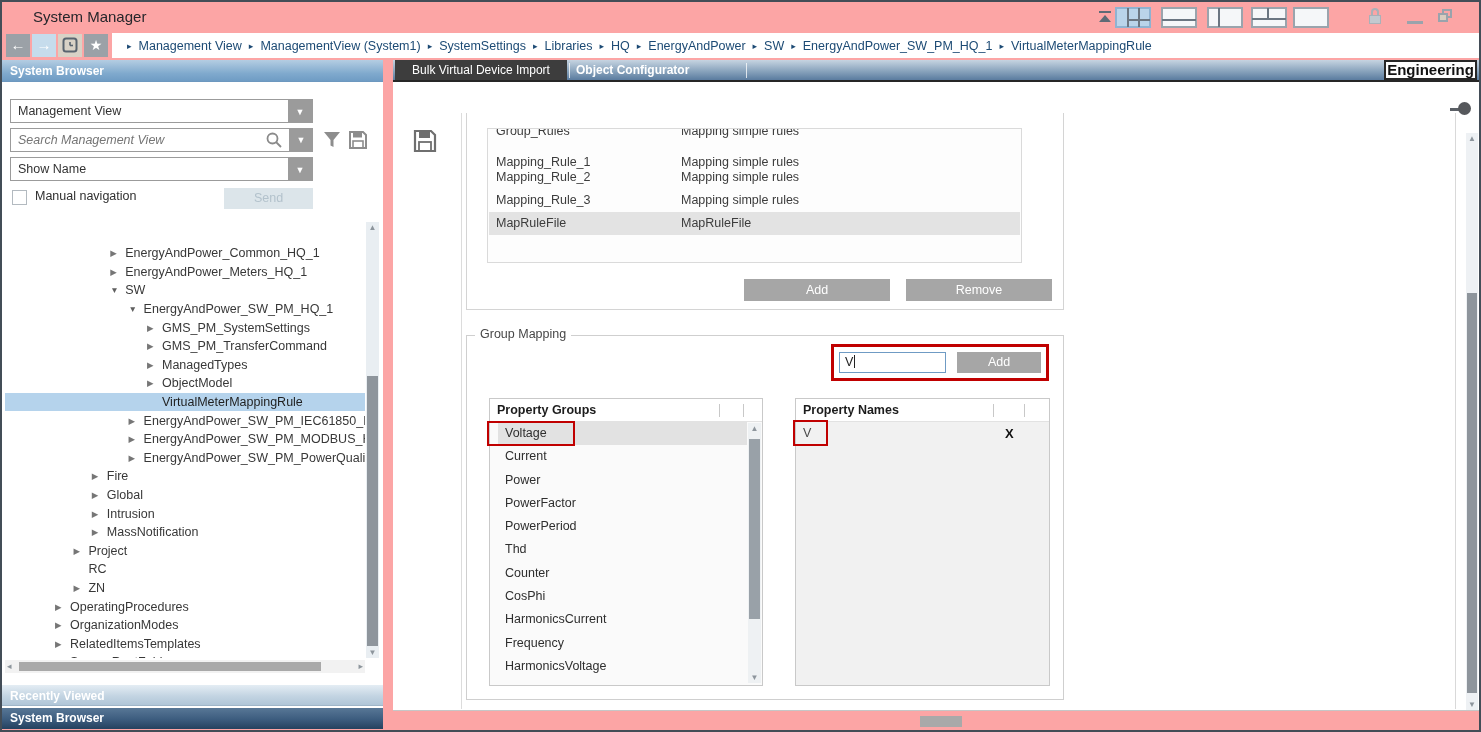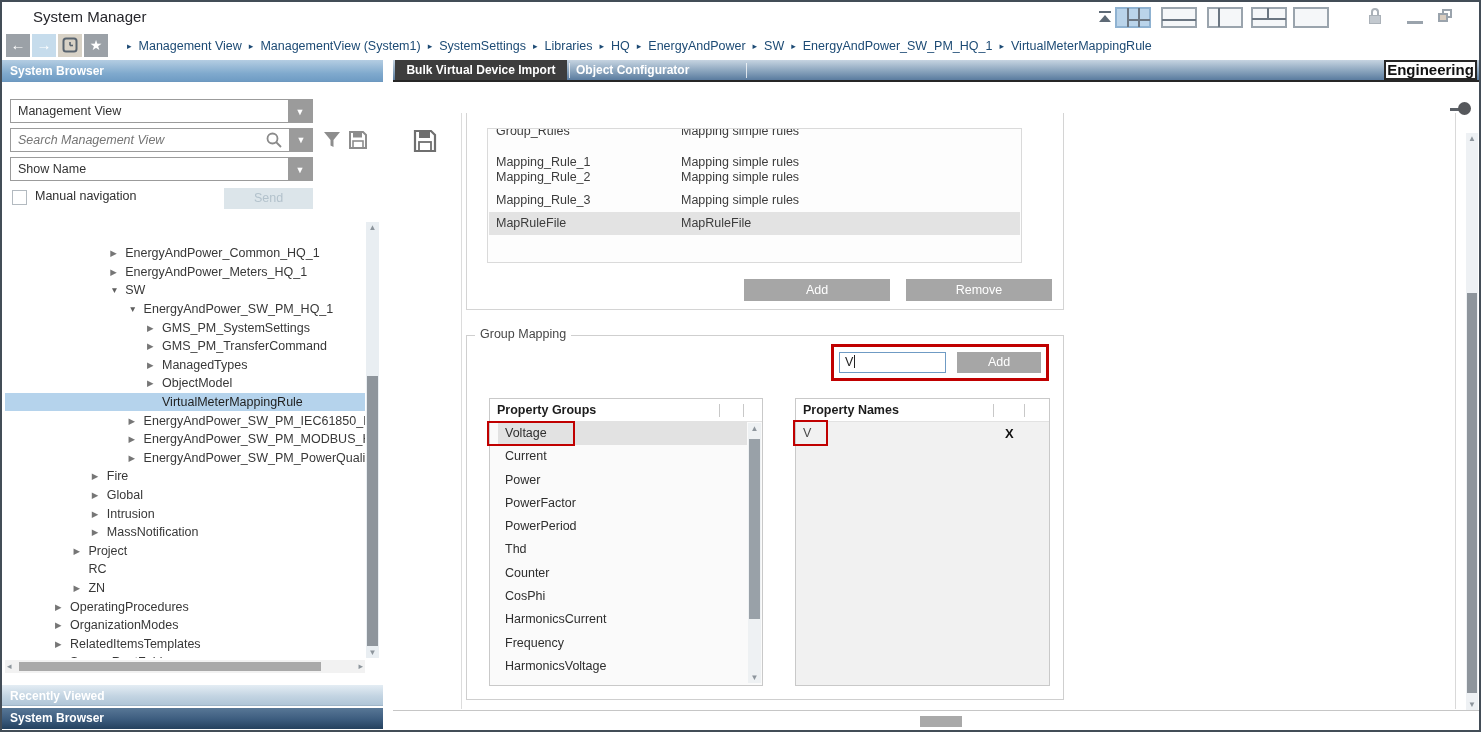--- a/index.html
+++ b/index.html
@@ -1,17 +1,17 @@
 <!DOCTYPE html>
 <html><head>
 <meta charset="utf-8">
 <style>
   html,body{margin:0;padding:0;background:#9aa0a6;}
   *{box-sizing:border-box;}
-  #win{position:relative;width:1481px;height:732px;background:#ffffff;
+  #win{position:relative;width:1481px;height:732px;background:#fca5a5;
        font-family:"Liberation Sans","DejaVu Sans",sans-serif;overflow:hidden;
        box-shadow:inset 0 0 0 2px #434d57;color:#2e2e2e;}
   .abs{position:absolute;}
   .ddbtn{position:absolute;top:0;right:0;width:24px;height:100%;background:#9b9b9b;color:#fff;
          font-size:9px;text-align:center;line-height:24px;}
   .selectbox{position:absolute;height:24px;background:#fff;border:1px solid #9b9b9b;
              font-size:12.5px;line-height:22px;padding-left:7px;color:#333;}
   .graybtn{position:absolute;background:#a6a6a6;color:#fff;font-size:12.5px;text-align:center;}
   .redbox{position:absolute;border:3px solid #c00000;z-index:5;pointer-events:none;}
   .redbox.thin{border-width:2.5px;}
@@ -285,21 +285,21 @@
 
     <div class="hdrbar" style="top:624px;background:linear-gradient(#e4edf4,#c3d4e2 55%,#b0c6d8);border-top:1px solid #fff;border-bottom:1px solid #9fb6c9;">
       <span>Recently Viewed</span>
     </div>
     <div class="hdrbar" style="top:648px;height:21px;line-height:21px;background:linear-gradient(#587796,#3c5c7e 55%,#24415e);">
       <span>System Browser</span>
     </div>
   </div>
 
   <div class="abs" style="left:393px;top:60px;width:1086px;height:20px;background:linear-gradient(#c6d4e1,#8aa4bd 55%,#5a7c9f);">
-    <div class="abs" style="left:2px;top:0;width:172px;height:20px;background:#3d3d3d;color:#fff;font-weight:bold;
+    <div class="abs" style="left:2px;top:0;width:172px;height:20px;background:#3d3d3d;color:#fff;font-weight:normal;
                 font-size:12px;text-align:center;line-height:20px;">Bulk Virtual Device Import</div>
     <div class="tabsep" style="left:176px;"></div>
     <div class="abs" style="left:183px;top:0;height:20px;color:#fff;font-weight:bold;font-size:12px;line-height:20px;">Object Configurator</div>
     <div class="tabsep" style="left:353px;"></div>
     <div class="abs" style="right:2px;top:0;width:93px;height:20px;background:#fdfdfd;border:2px solid #262626;
                 color:#111;font-weight:bold;font-size:15px;text-align:center;line-height:16px;">Engineering</div>
   </div>
   <div class="abs" style="left:393px;top:80px;width:1086px;height:2px;background:#262626;"></div>
 
   <div class="abs" style="left:393px;top:82px;width:1086px;height:629px;background:#fff;border-bottom:1px solid #c6c6c6;overflow:hidden;">

